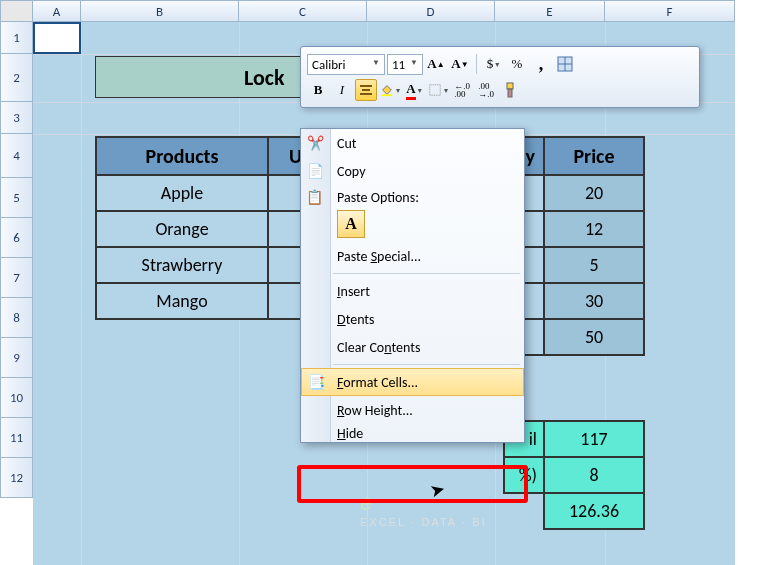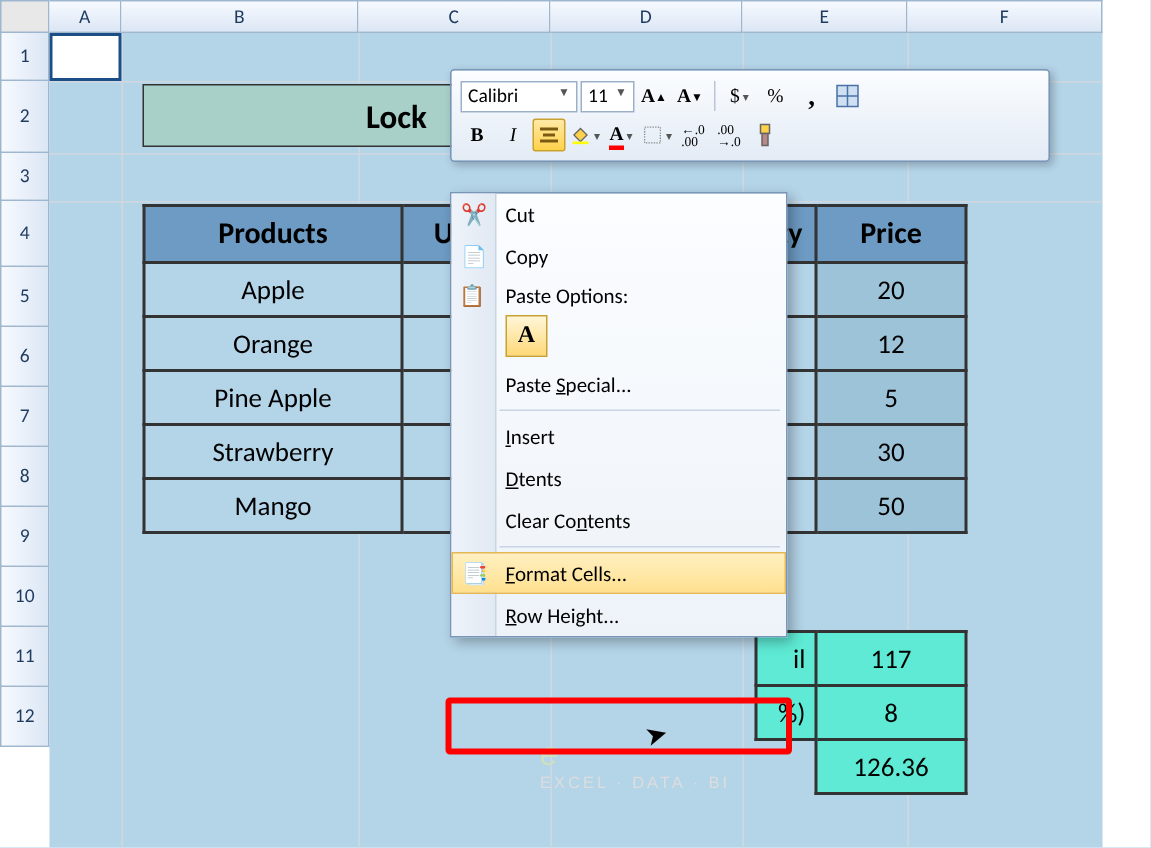--- a/index.html
+++ b/index.html
@@ -112,24 +112,20 @@
     </tr>
     <tr>
           <td style="height:34px">Apple</td>
           <td></td>
         </tr>
     <tr>
           <td style="height:34px">Orange</td>
           <td></td>
         </tr>
     <tr>
-          <td style="height:34px">Pine Apple</td>
-          <td></td>
-        </tr>
-    <tr>
           <td style="height:34px">Strawberry</td>
           <td></td>
         </tr>
     <tr>
           <td style="height:34px">Mango</td>
           <td></td>
         </tr>
   </tbody>
     </table>
 
@@ -282,17 +278,20 @@
     <span class="ctx-label-group"><span>Clear Co</span><span class="underline-accent">n</span><span>tents</span></span>
   </div>
   <div class="ctx-sep"></div>
   <div class="ctx-item hover">
     <span class="icn">📑</span>
     <span class="ctx-label-group"><span class="underline-accent">F</span><span>ormat Cells...</span></span>
   </div>
   <div class="ctx-item">
     <span class="ctx-label-group"><span class="underline-accent">R</span><span>ow Height...</span></span>
   </div>
+  <div class="ctx-item" style="height:18px;overflow:hidden">
+    <span class="ctx-label-group"><span class="underline-accent">H</span><span>ide</span></span>
+  </div>
 </div>
 
 <div class="red-highlight" style="top:465px;left:297px;width:231px;height:38px"></div>
 
 <div class="cursor-arrow" style="top:479px;left:430px">➤</div>
 
 </body></html>

